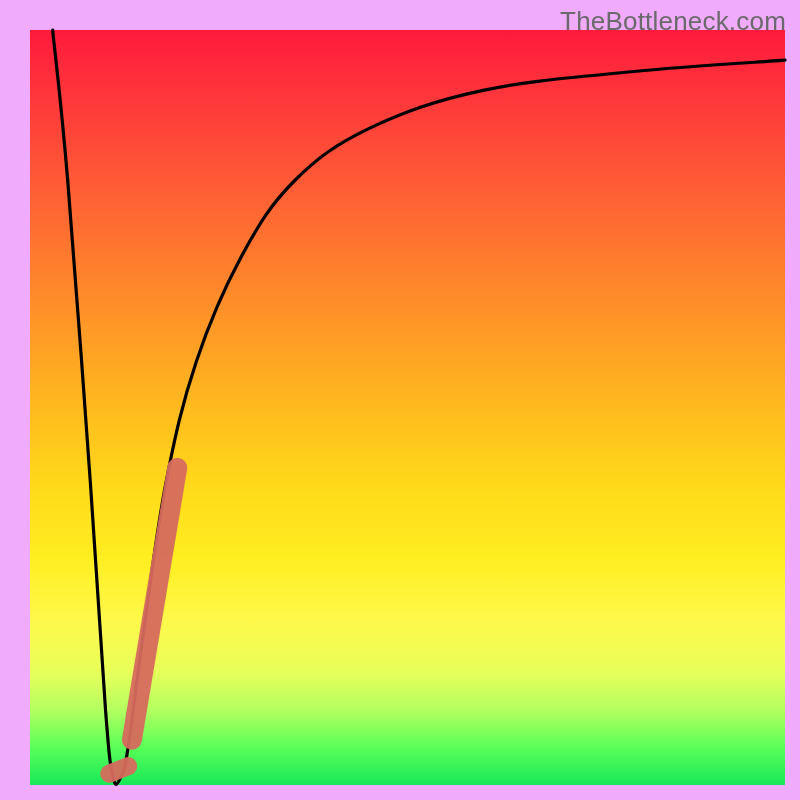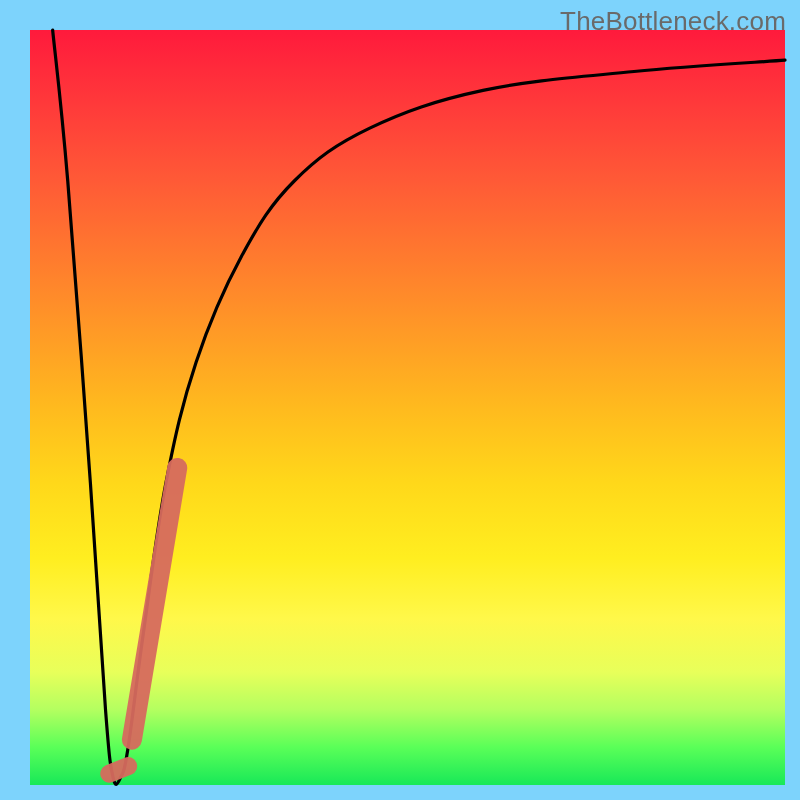--- a/index.html
+++ b/index.html
@@ -1,21 +1,21 @@
 <!DOCTYPE html>
 <html><head>
 <meta charset="utf-8">
 <style>
   * { margin: 0; padding: 0; box-sizing: border-box; }
   html, body { width: 800px; height: 800px; overflow: hidden; background: #000; }
   .stage {
     position: relative;
     width: 800px;
     height: 800px;
-    background: #7dd3fc;
+    background: #f0abfc;
   }
   .plot-area {
     position: absolute;
     left: 30px;
     top: 30px;
     width: 755px;
     height: 755px;
     background: linear-gradient(to bottom,
       #ff1a3c 0%,
       #ff3a3a 10%,

